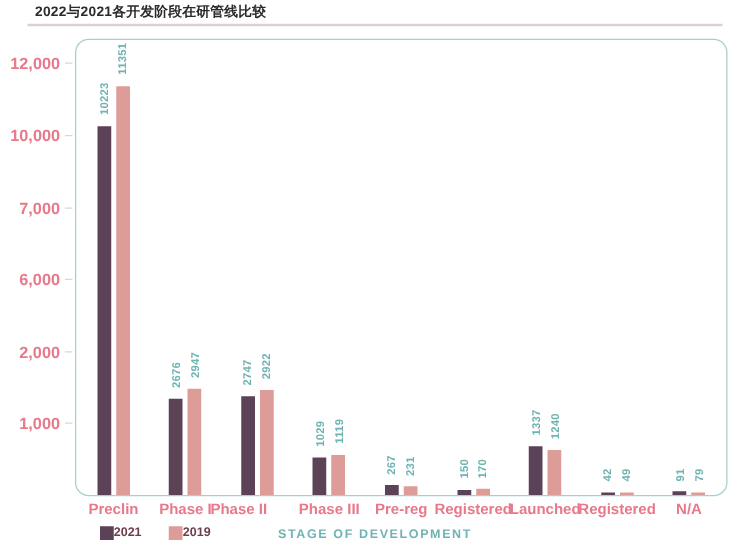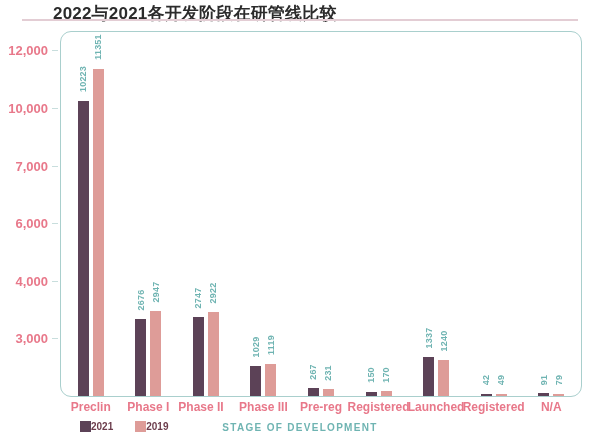--- a/index.html
+++ b/index.html
@@ -13,26 +13,25 @@
     font-family: "Liberation Sans", sans-serif;
     overflow: hidden;
     position: relative;
   }
 
   
   #chart-title {
     position: absolute;
     left: 28px;
     top: 2px;
-    font-size: 17px;
+    font-size: 11px;
     font-weight: bold;
     color: #2b2b2b;
     letter-spacing: 0.2px;
     white-space: nowrap;
-    margin-left: 25px;
   }
   #title-divider {
     position: absolute;
     left: 22px;
     top: 19px;
     width: 556px;
     height: 2px;
     background: #e3cdd4;
   }
 
@@ -175,25 +174,25 @@
 </style>
 </head>
 <body>
 
 <div id="chart-title">2022与2021各开发阶段在研管线比较</div>
 <div id="title-divider"></div>
 
 <div id="y-axis-zone">
 
 <div class="y-tick" style="top: 307.381px;">
-      <div class="y-tick-label">3,000</div>
+      <div class="y-tick-label">1,000</div>
       <div class="y-tick-mark"></div>
     </div>
     <div class="y-tick" style="top: 249.762px;">
-      <div class="y-tick-label">4,000</div>
+      <div class="y-tick-label">2,000</div>
       <div class="y-tick-mark"></div>
     </div>
     <div class="y-tick" style="top: 192.143px;">
       <div class="y-tick-label">6,000</div>
       <div class="y-tick-mark"></div>
     </div>
     <div class="y-tick" style="top: 134.524px;">
       <div class="y-tick-label">7,000</div>
       <div class="y-tick-mark"></div>
     </div>
@@ -298,21 +297,21 @@
       <div class="bar-wrap" style="left: 30.7778px; height: 2.27595px;">
         <div class="bar y2022" style="height: 2.27595px;"></div>
         <div class="bar-label" style="bottom: 10.876px;">79</div>
       </div>
     </div>
   </div>
 
 <div id="x-labels">
     <div class="x-label" style="left: 28.7778px;">Preclin</div>
     <div class="x-label" style="left: 86.3333px;">Phase I</div>
-    <div class="x-label" style="left: 139px;">Phase II</div>
+    <div class="x-label" style="left: 129px;">Phase II</div>
     <div class="x-label" style="left: 201.444px;">Phase III</div>
     <div class="x-label" style="left: 259px;">Pre-reg</div>
     <div class="x-label" style="left: 316.556px;">Registered</div>
     <div class="x-label" style="left: 374.111px;">Launched</div>
     <div class="x-label" style="left: 431.667px;">Registered</div>
     <div class="x-label" style="left: 489.222px;">N/A</div>
   </div>
 
 <div id="x-axis-title">STAGE OF DEVELOPMENT</div>
 

